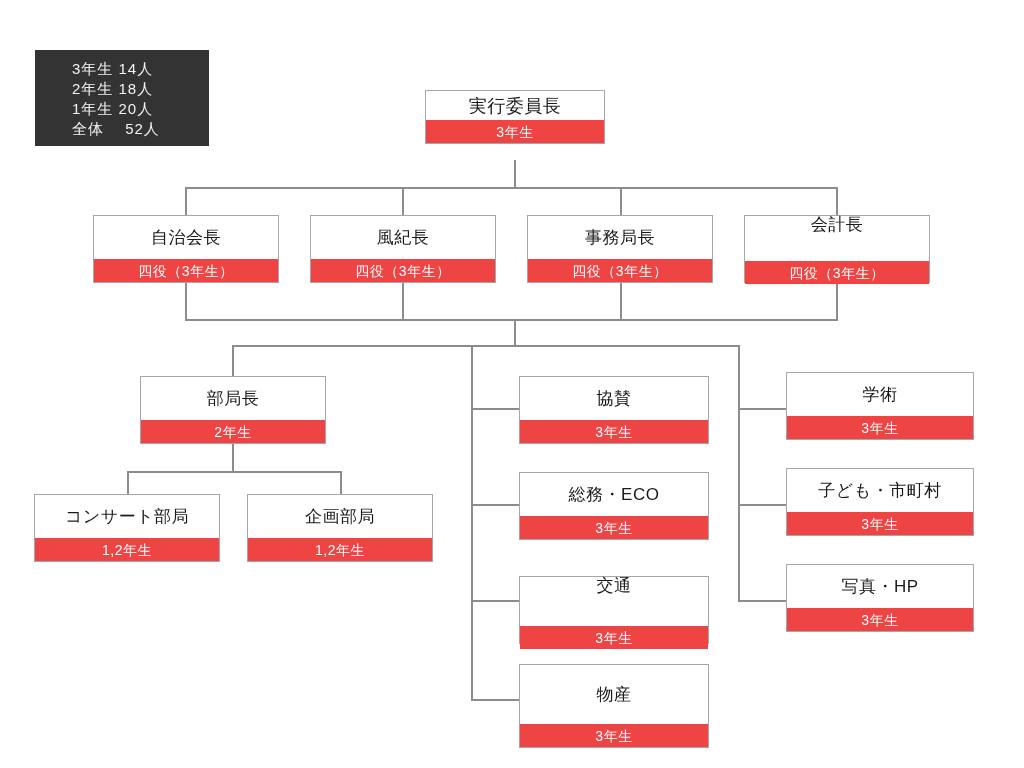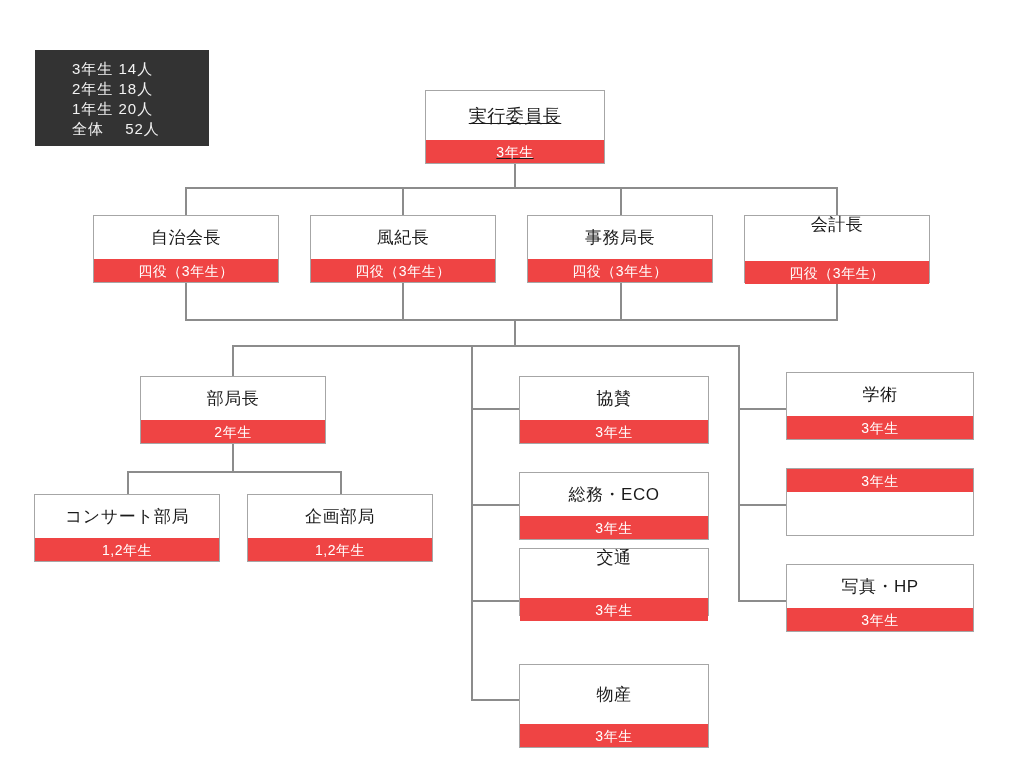--- a/index.html
+++ b/index.html
@@ -128,21 +128,21 @@
   <div class="line v" style="left:738px; top:345px; height:256px;"></div>
   <div class="line h" style="left:738px; top:408px; width:48px;"></div>
   <div class="line h" style="left:738px; top:504px; width:48px;"></div>
   <div class="line h" style="left:738px; top:600px; width:48px;"></div>
 
   <div class="line v" style="left:232px; top:444px; height:28px;"></div>
   <div class="line h" style="left:127px; top:471px; width:213px;"></div>
   <div class="line v" style="left:127px; top:471px; height:23px;"></div>
   <div class="line v" style="left:340px; top:471px; height:23px;"></div>
 
-  <div class="node tall" style="left:425px; top:90px; width:180px; height:74px;text-decoration:underline;">
+  <div class="node tall" style="left:425px; top:90px; width:180px; height:54px;">
     <div class="title">実行委員長</div>
     <div class="grade">3年生</div>
   </div>
 
   <div class="node" style="left:93px; top:215px; width:186px; height:68px;justify-content:center;">
     <div class="title">自治会長</div>
     <div class="grade">四役（3年生）</div>
   </div>
 
   <div class="node" style="left:310px; top:215px; width:186px; height:68px;">
@@ -178,36 +178,37 @@
   <div class="node" style="left:519px; top:376px; width:190px; height:68px;">
     <div class="title">協賛</div>
     <div class="grade">3年生</div>
   </div>
 
   <div class="node" style="left:519px; top:472px; width:190px; height:68px;">
     <div class="title">総務・ECO</div>
     <div class="grade">3年生</div>
   </div>
 
-  <div class="node" style="left:519px; top:548px; width:190px; height:68px;gap:32px;">
+  <div class="node" style="left:519px; top:576px; width:190px; height:68px;gap:32px;">
     <div class="title">交通</div>
     <div class="grade">3年生</div>
   </div>
 
   <div class="node" style="left:519px; top:664px; width:190px; height:84px;">
     <div class="title">物産</div>
     <div class="grade">3年生</div>
   </div>
 
   <div class="node" style="left:786px; top:372px; width:188px; height:68px;">
     <div class="title">学術</div>
     <div class="grade">3年生</div>
   </div>
 
   <div class="node" style="left:786px; top:468px; width:188px; height:68px;">
+    <div class="title">子ども・市町村</div>
     <div class="grade">3年生</div>
   </div>
 
   <div class="node" style="left:786px; top:564px; width:188px; height:68px;">
     <div class="title">写真・HP</div>
     <div class="grade">3年生</div>
   </div>
 
 </div>
 

